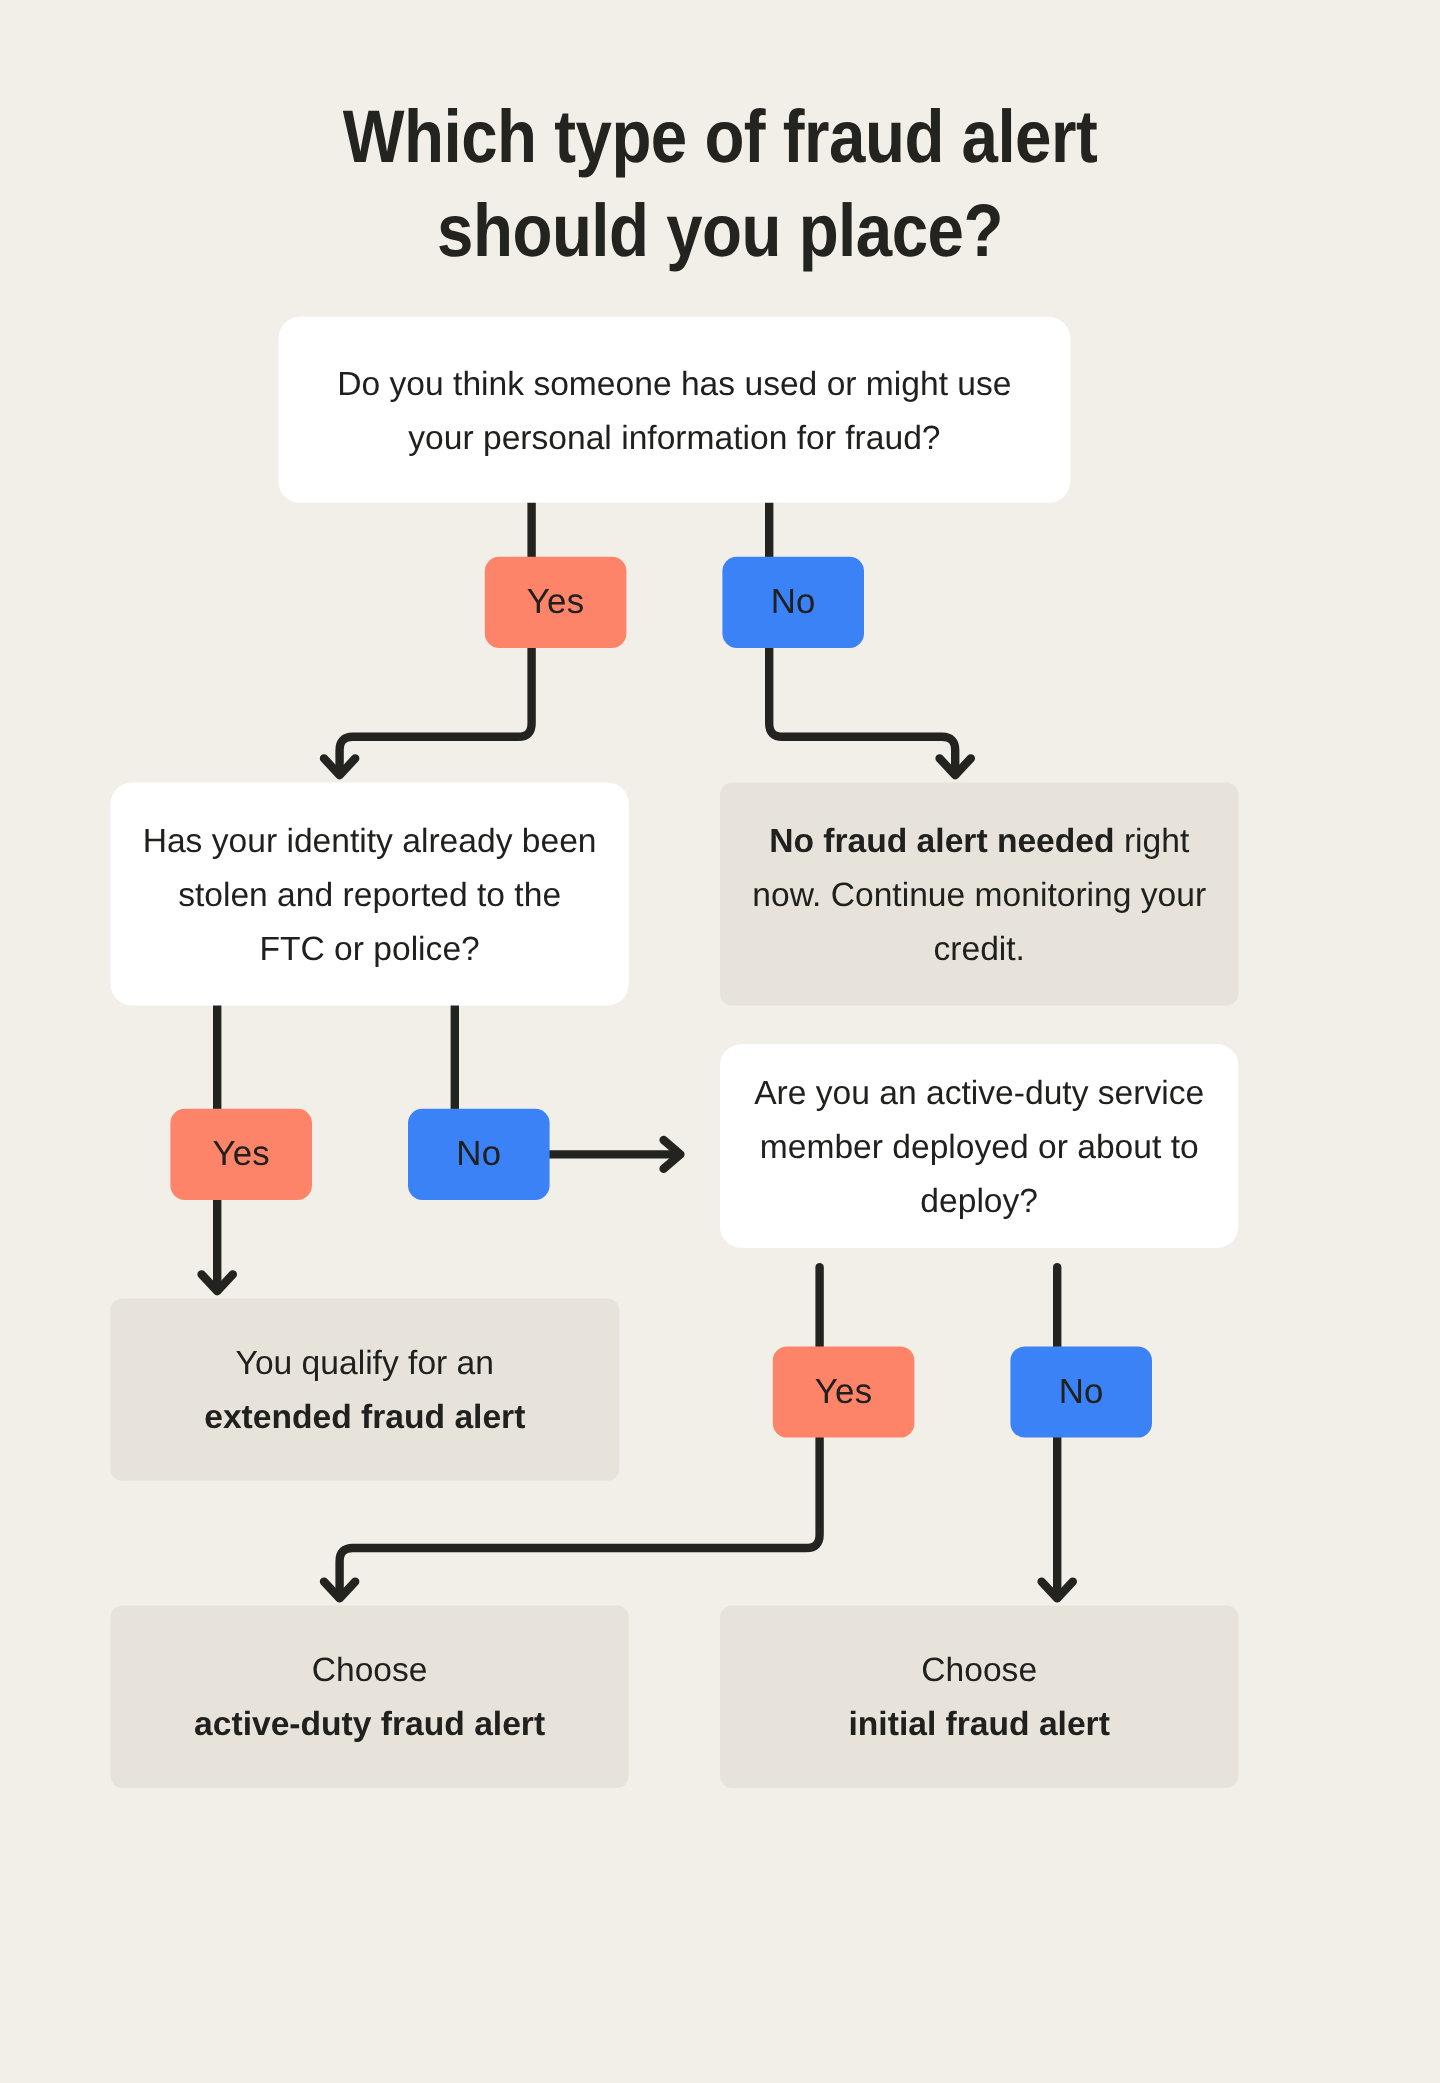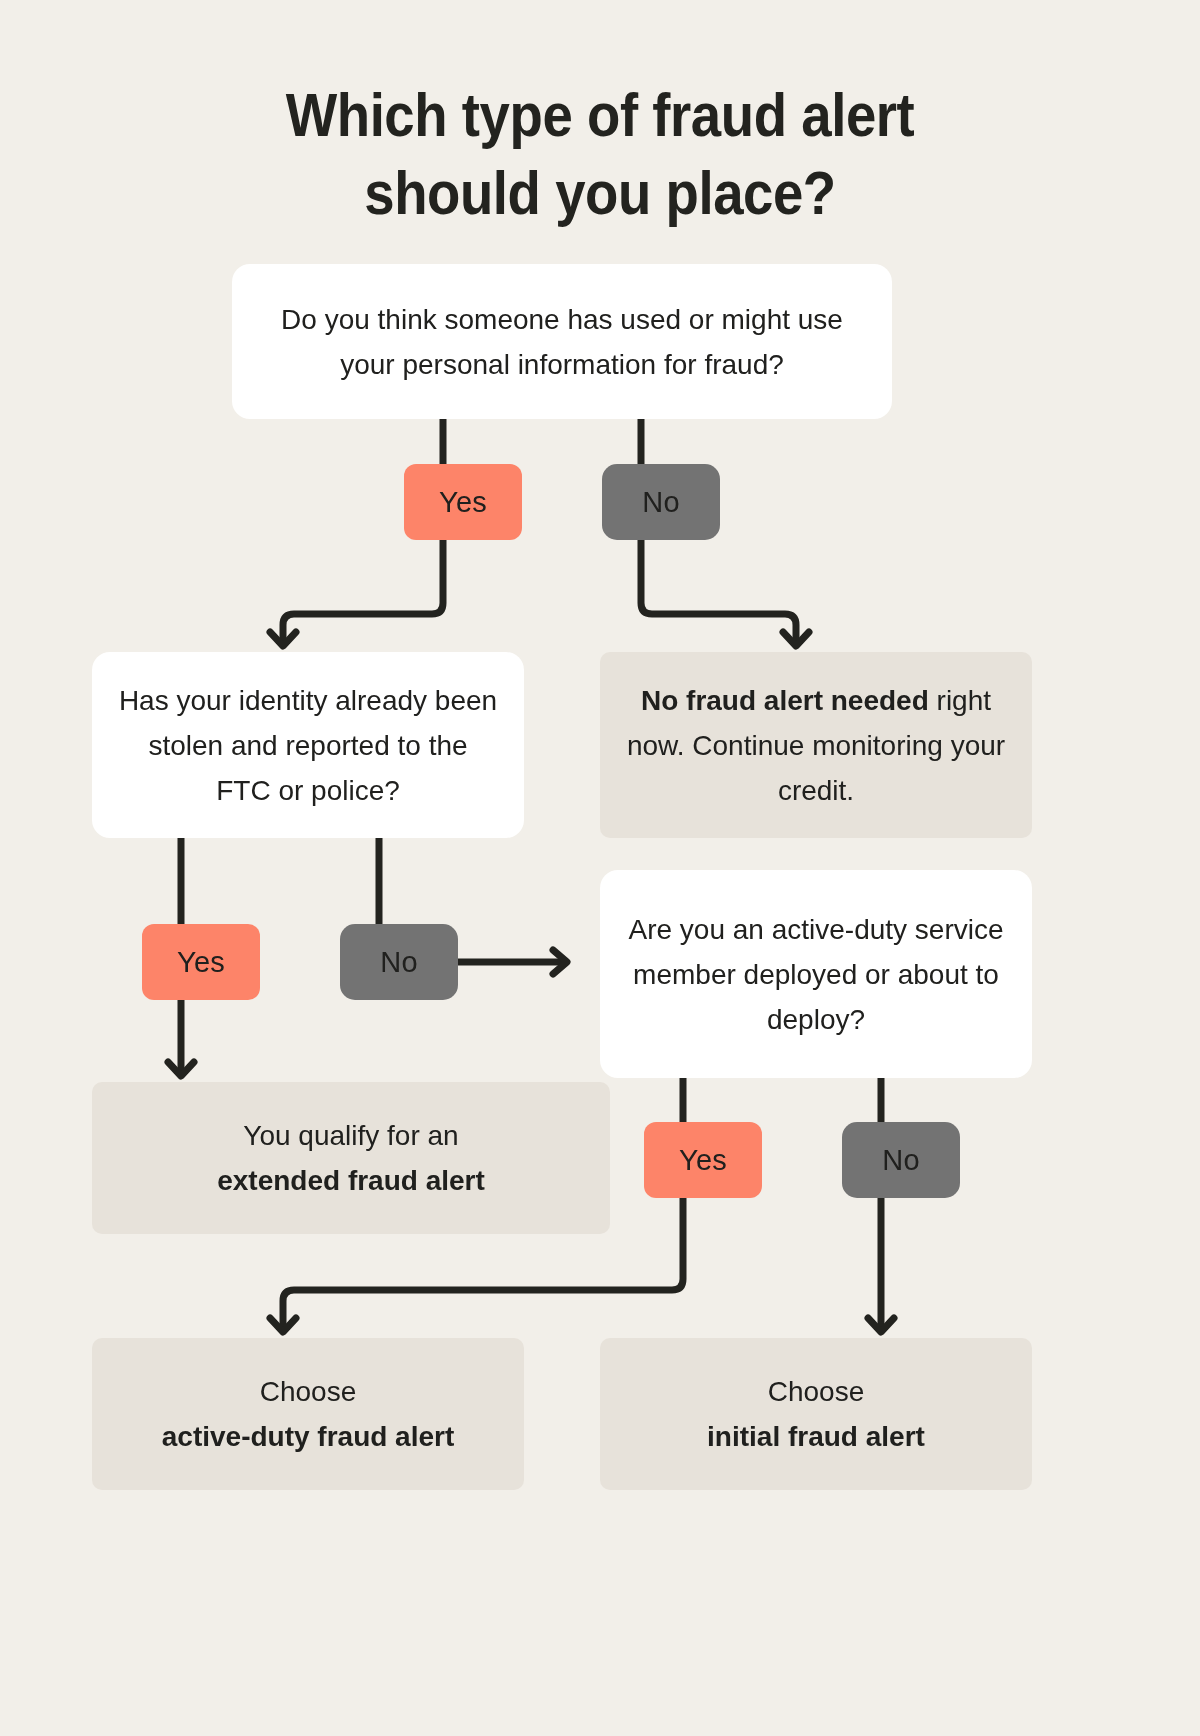--- a/index.html
+++ b/index.html
@@ -49,32 +49,32 @@
     padding:18px 26px;
   }
   .obox b,.qbox b{font-weight:bold;}
   .pill{
     border-radius:12px;
     font-size:29px;
     font-weight:normal;
     letter-spacing:0.2px;
   }
   .pill-yes{background:#FD8469;}
-  .pill-no{background:#737373;border-radius:15px;}
+  .pill-no{background:#3b82f6;}
 
   
   #q1{left:212px;top:264px;width:660px;height:155px;}
   #p1yes{left:384px;top:464px;width:118px;height:76px;}
   #p1no{left:582px;top:464px;width:118px;height:76px;}
   #q2{left:72px;top:652px;width:432px;height:186px;}
   #o1{left:580px;top:652px;width:432px;height:186px;}
   #p2yes{left:122px;top:924px;width:118px;height:76px;}
   #p2no{left:320px;top:924px;width:118px;height:76px;}
-  #q3{left:580px;top:870px;width:432px;height:208px;}
-  #o2{left:72px;top:1082px;width:518px;height:152px;}
+  #q3{left:580px;top:870px;width:432px;height:170px;}
+  #o2{left:72px;top:1082px;width:424px;height:152px;}
   #p3yes{left:624px;top:1122px;width:118px;height:76px;}
   #p3no{left:822px;top:1122px;width:118px;height:76px;}
   #o3{left:72px;top:1338px;width:432px;height:152px;}
   #o4{left:580px;top:1338px;width:432px;height:152px;}
 </style>
 </head>
 <body>
 
 <div id="stage">
 

